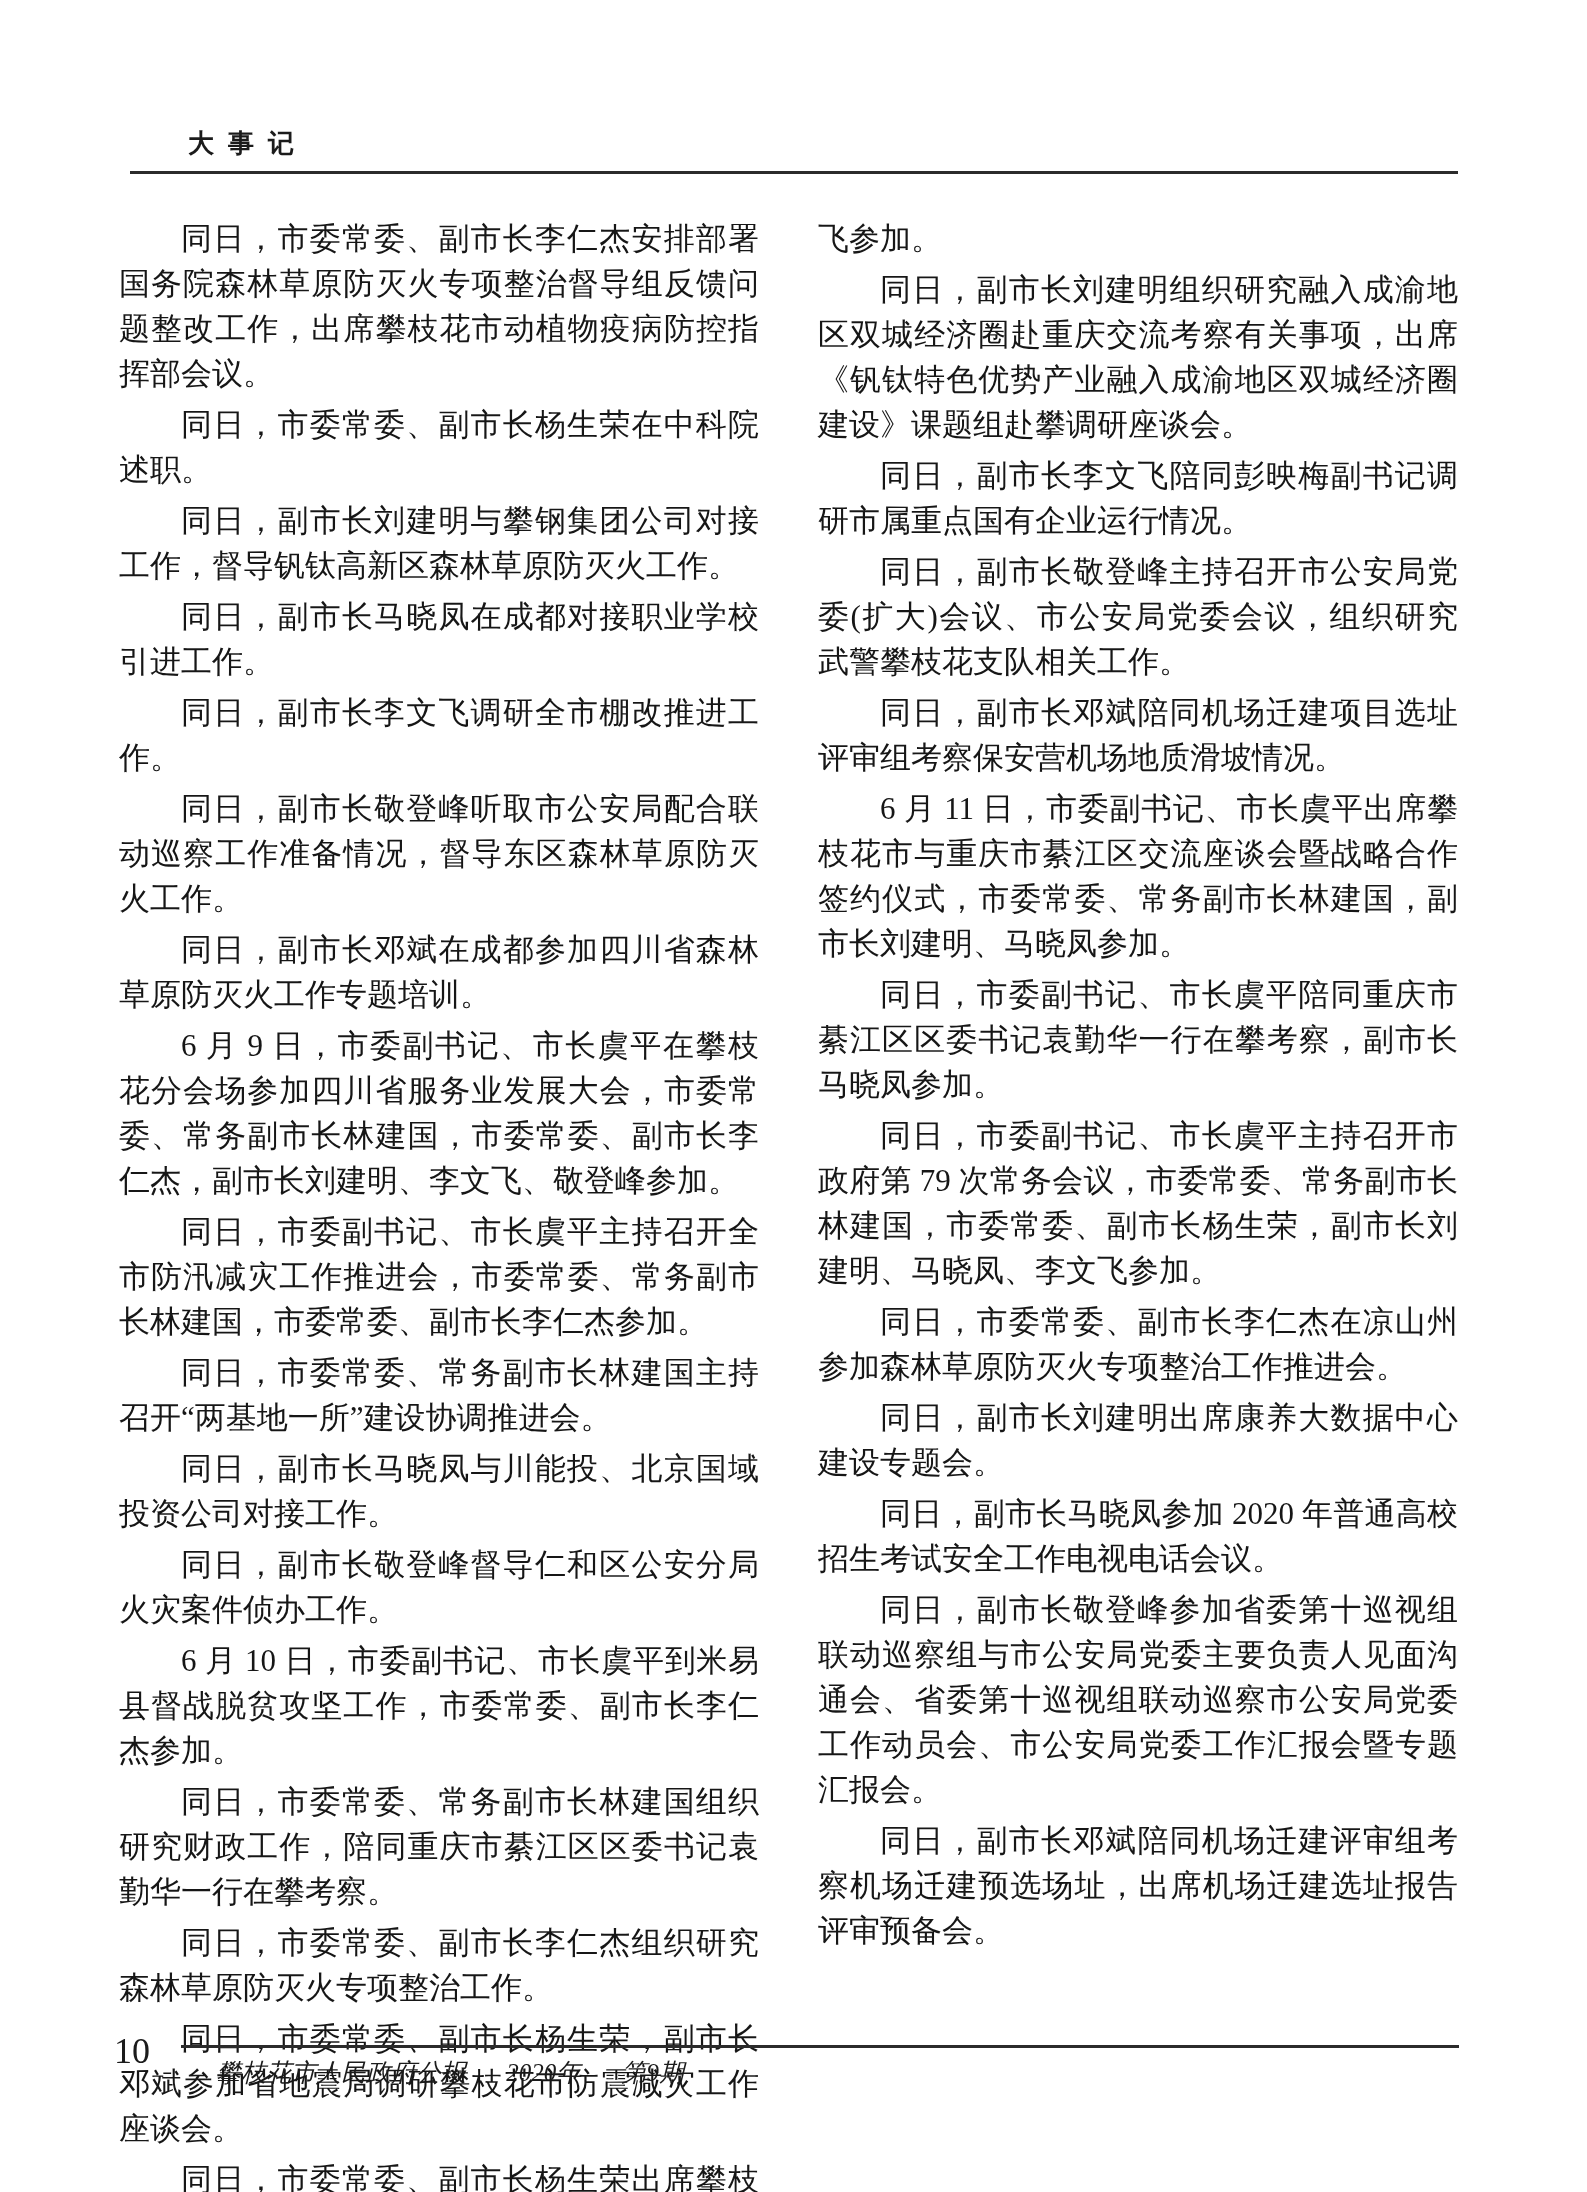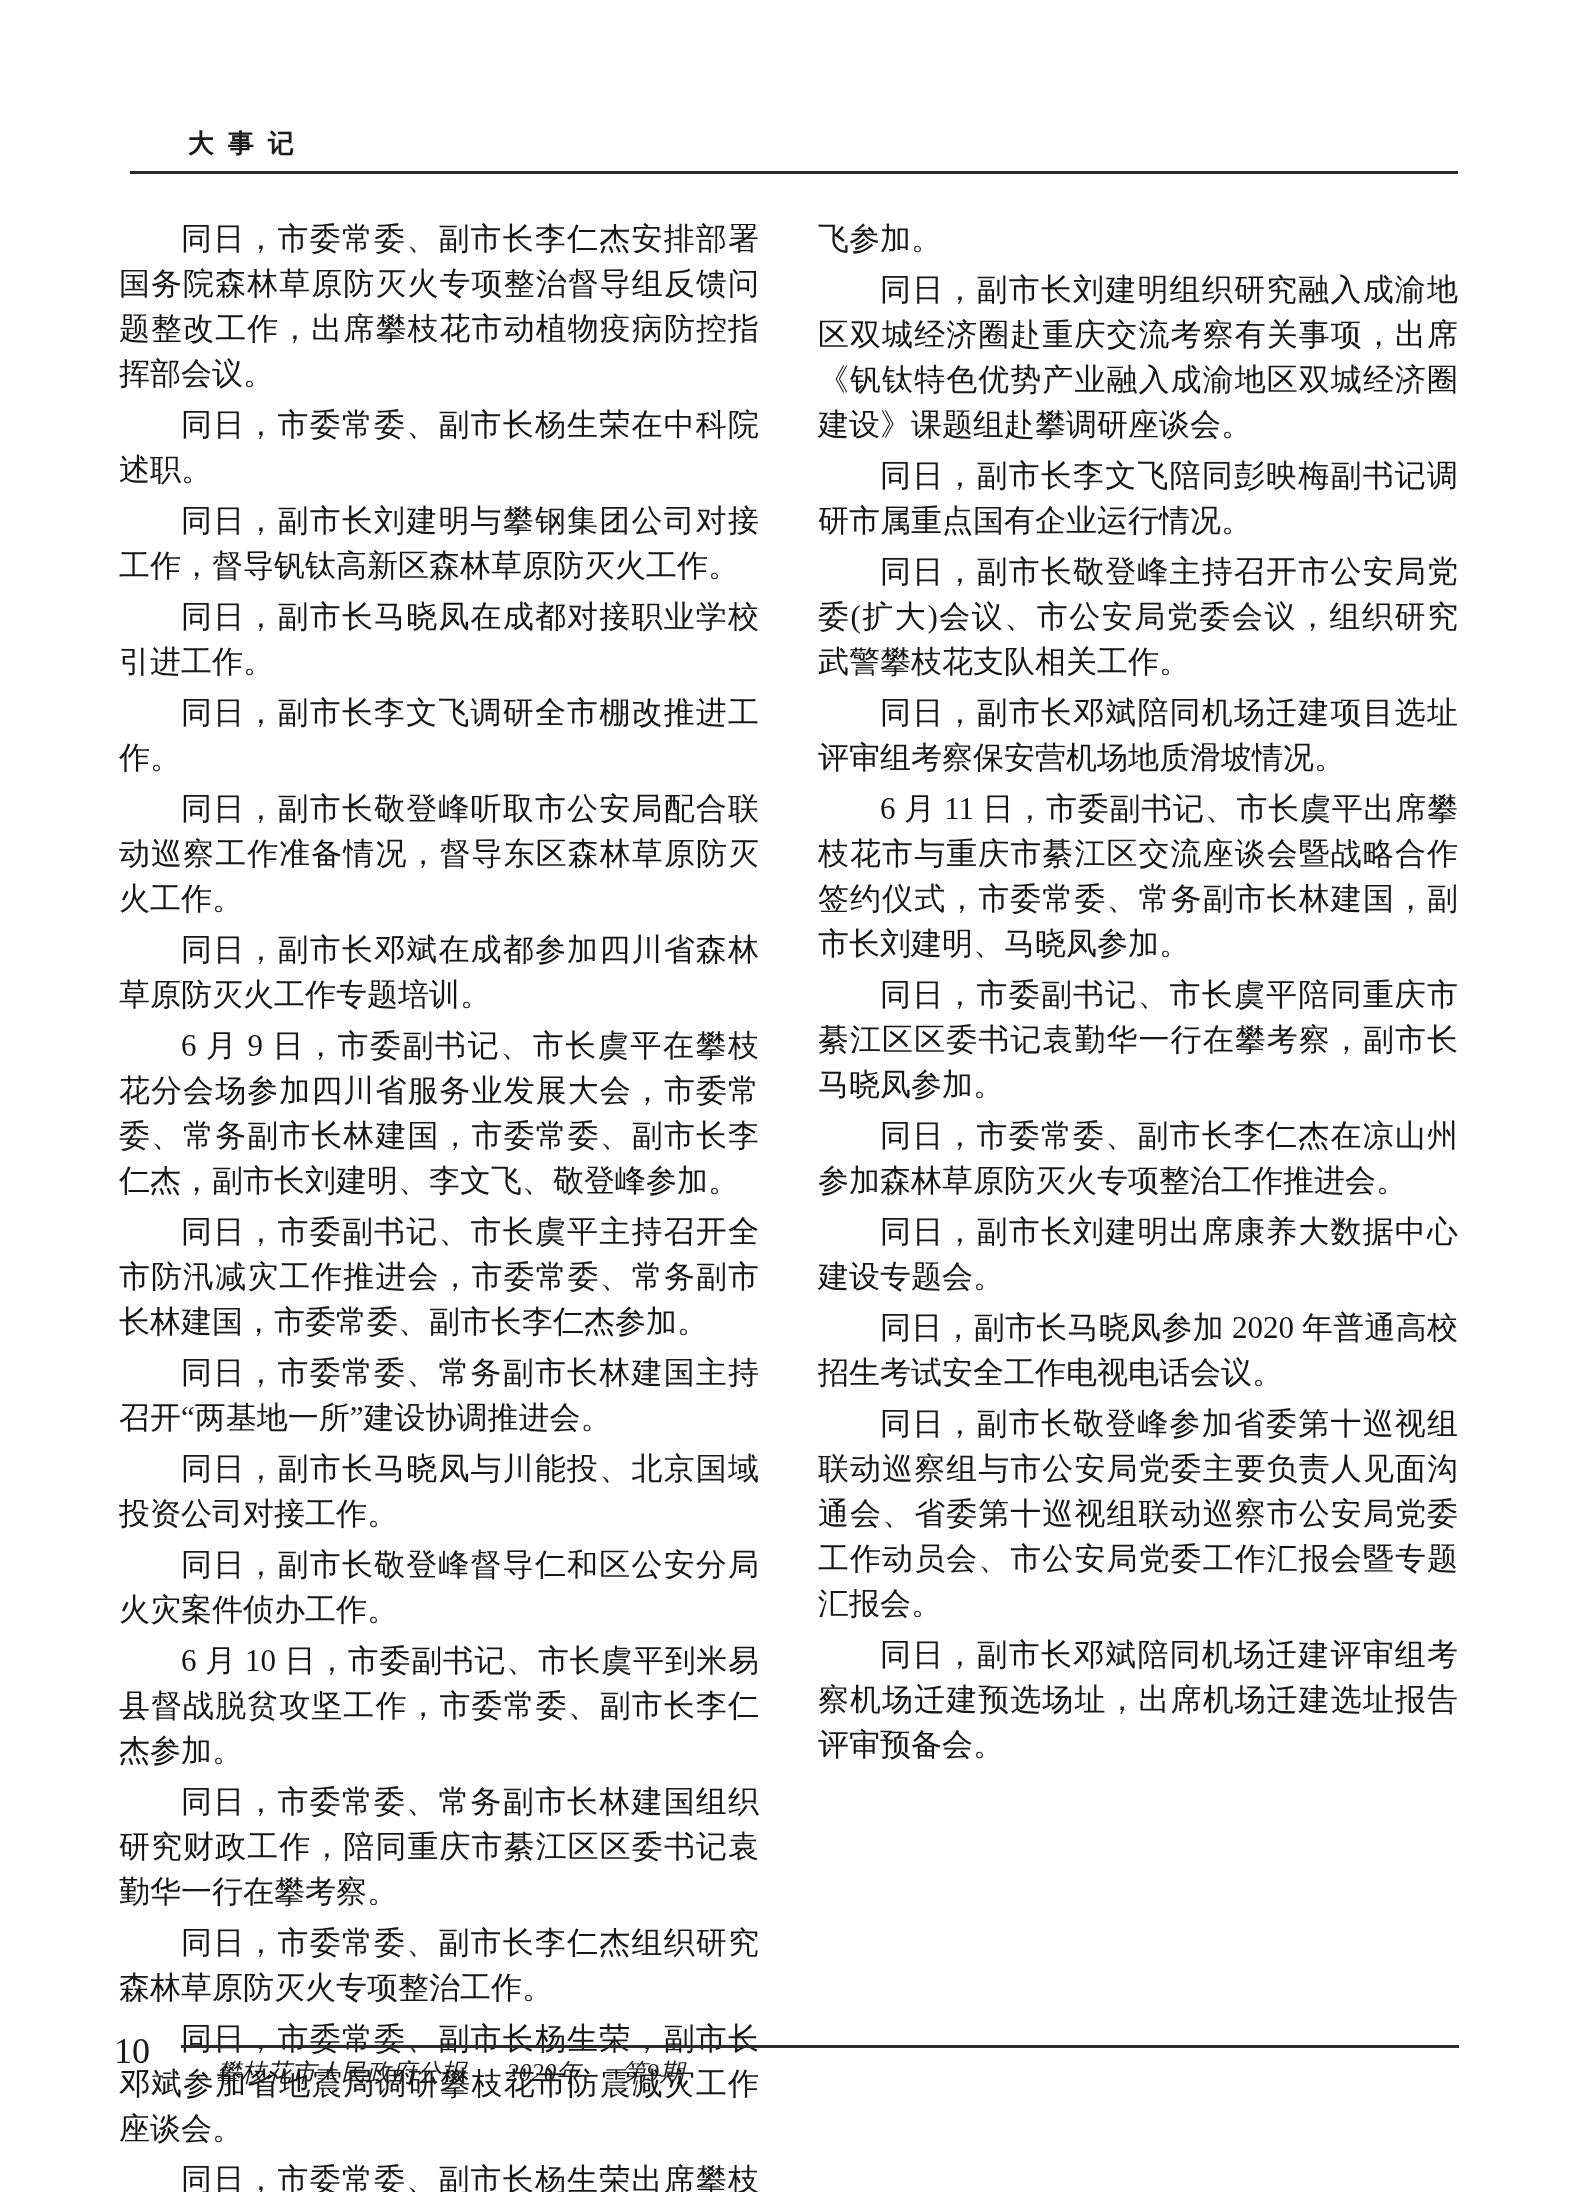--- a/index.html
+++ b/index.html
@@ -107,20 +107,21 @@
   </div>
 
 <div class="column right" id="right-col">
     <p class="no-indent">飞参加。</p>
     <p>同日，副市长刘建明组织研究融入成渝地区双城经济圈赴重庆交流考察有关事项，出席《钒钛特色优势产业融入成渝地区双城经济圈建设》课题组赴攀调研座谈会。</p>
     <p>同日，副市长李文飞陪同彭映梅副书记调研市属重点国有企业运行情况。</p>
     <p>同日，副市长敬登峰主持召开市公安局党委(扩大)会议、市公安局党委会议，组织研究武警攀枝花支队相关工作。</p>
     <p>同日，副市长邓斌陪同机场迁建项目选址评审组考察保安营机场地质滑坡情况。</p>
     <p>6 月 11 日，市委副书记、市长虞平出席攀枝花市与重庆市綦江区交流座谈会暨战略合作签约仪式，市委常委、常务副市长林建国，副市长刘建明、马晓凤参加。</p>
     <p>同日，市委副书记、市长虞平陪同重庆市綦江区区委书记袁勤华一行在攀考察，副市长马晓凤参加。</p>
+    <p>同日，市委副书记、市长虞平主持召开市政府第 79 次常务会议，市委常委、常务副市长林建国，市委常委、副市长杨生荣，副市长刘建明、马晓凤、李文飞参加。</p>
     <p>同日，市委常委、副市长李仁杰在凉山州参加森林草原防灭火专项整治工作推进会。</p>
     <p>同日，副市长刘建明出席康养大数据中心建设专题会。</p>
     <p>同日，副市长马晓凤参加 2020 年普通高校招生考试安全工作电视电话会议。</p>
     <p>同日，副市长敬登峰参加省委第十巡视组联动巡察组与市公安局党委主要负责人见面沟通会、省委第十巡视组联动巡察市公安局党委工作动员会、市公安局党委工作汇报会暨专题汇报会。</p>
     <p>同日，副市长邓斌陪同机场迁建评审组考察机场迁建预选场址，出席机场迁建选址报告评审预备会。</p>
   </div>
 
 <div class="footer-page-number">10</div>
 
 <div class="footer-rule"></div>

